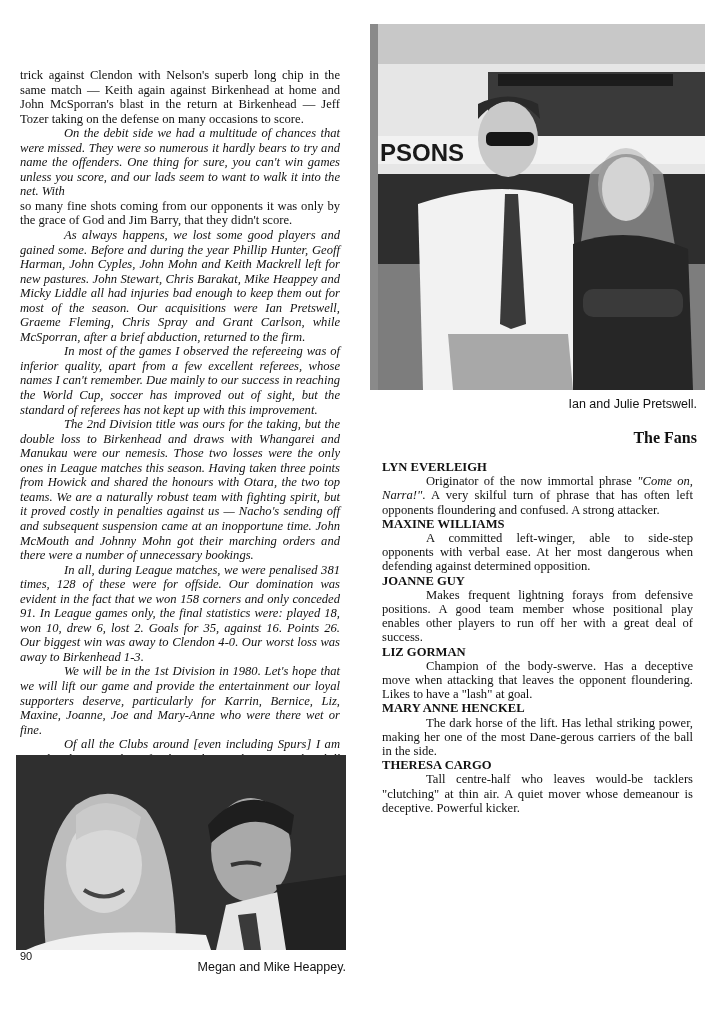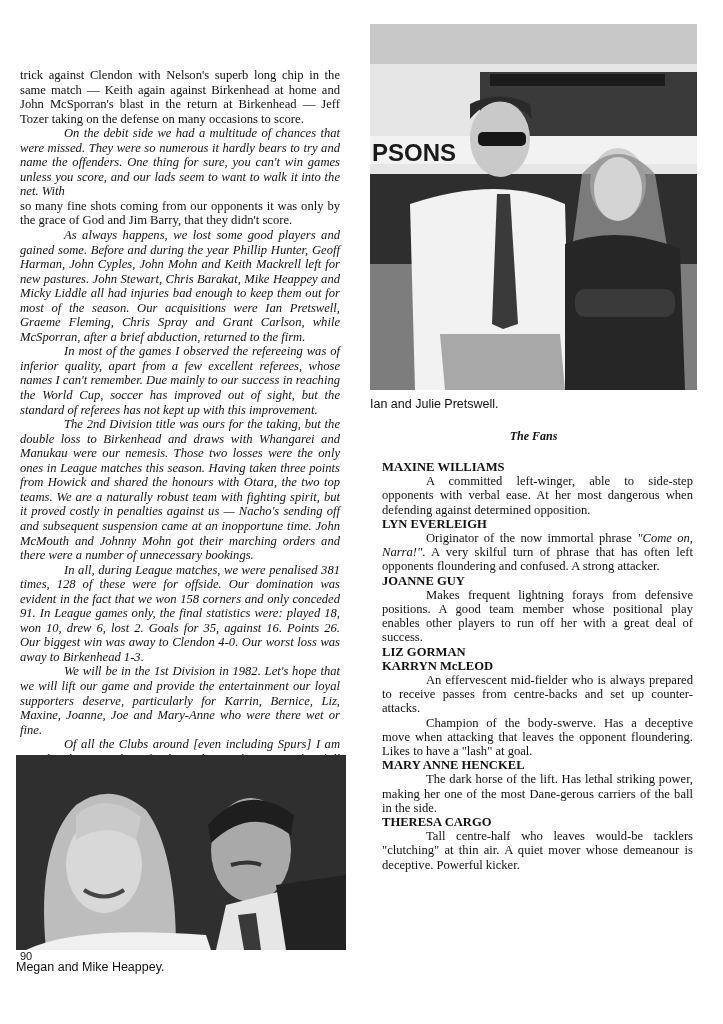--- a/index.html
+++ b/index.html
@@ -11,32 +11,32 @@
     position: absolute; left: 20px; top: 24px; width: 320px;
     font-size: 12.6px; line-height: 14.55px; text-align: justify; margin-top: 44px;
   }
   .left-col p { margin: 0; }
   .left-col p.indent { text-indent: 44px; font-style: italic; }
 
   .photo {
     position: absolute; background: #5a5a5a; overflow: hidden;
     filter: grayscale(1);
   }
-  .photo-bus { left: 370px; top: 24px; width: 327px; height: 366px; background: #8a8a8a; }
+  .photo-bus { left: 370px; top: 24px; width: 327px; height: 366px; background: #8a8a8a; padding-left: 8px; }
   .photo-couple { left: 16px; top: 755px; width: 330px; height: 195px; background: #3a3a3a; }
 
   .caption {
-    position: absolute; text-align: left; font-size: 12.5px; color: #111;
+    position: absolute; text-align: right; font-size: 12.5px; color: #111;
   }
   .caption-bus { left: 370px; top: 397px; width: 327px; }
   .caption-couple { left: 16px; top: 960px; width: 330px; }
 
   .fans-title {
-    position: absolute; left: 370px; top: 429px; width: 327px; text-align: center;
-    font-size: 12px; font-weight: bold; font-style: italic;
+    position: absolute; left: 370px; top: 429px; width: 327px; text-align: right;
+    font-size: 16px; font-weight: bold;
   }
   .fans-list {
     position: absolute; left: 382px; top: 460px; width: 311px;
     font-size: 12.6px; line-height: 14.2px; text-align: justify;
   }
   .fan-name { font-weight: bold; margin: 0; }
   .fan-desc { margin: 0; text-indent: 44px; }
   .fan-desc em { font-style: italic; }
 
   .page-number { position: absolute; left: 20px; top: 950px; font-size: 11px; }
@@ -45,21 +45,21 @@
 <body>
 
 <div class="left-col serif">
   <p>trick against Clendon with Nelson's superb long chip in the same match — Keith again against Birkenhead at home and John McSporran's blast in the return at Birkenhead — Jeff Tozer taking on the defense on many occasions to score.</p>
   <p class="indent">On the debit side we had a multitude of chances that were missed. They were so numerous it hardly bears to try and name the offenders. One thing for sure, you can't win games unless you score, and our lads seem to want to walk it into the net. With</p>
   <p>so many fine shots coming from our opponents it was only by the grace of God and Jim Barry, that they didn't score.</p>
   <p class="indent">As always happens, we lost some good players and gained some. Before and during the year Phillip Hunter, Geoff Harman, John Cyples, John Mohn and Keith Mackrell left for new pastures. John Stewart, Chris Barakat, Mike Heappey and Micky Liddle all had injuries bad enough to keep them out for most of the season. Our acquisitions were Ian Pretswell, Graeme Fleming, Chris Spray and Grant Carlson, while McSporran, after a brief abduction, returned to the firm.</p>
   <p class="indent">In most of the games I observed the refereeing was of inferior quality, apart from a few excellent referees, whose names I can't remember. Due mainly to our success in reaching the World Cup, soccer has improved out of sight, but the standard of referees has not kept up with this improvement.</p>
   <p class="indent">The 2nd Division title was ours for the taking, but the double loss to Birkenhead and draws with Whangarei and Manukau were our nemesis. Those two losses were the only ones in League matches this season. Having taken three points from Howick and shared the honours with Otara, the two top teams. We are a naturally robust team with fighting spirit, but it proved costly in penalties against us — Nacho's sending off and subsequent suspension came at an inopportune time. John McMouth and Johnny Mohn got their marching orders and there were a number of unnecessary bookings.</p>
   <p class="indent">In all, during League matches, we were penalised 381 times, 128 of these were for offside. Our domination was evident in the fact that we won 158 corners and only conceded 91. In League games only, the final statistics were: played 18, won 10, drew 6, lost 2. Goals for 35, against 16. Points 26. Our biggest win was away to Clendon 4-0. Our worst loss was away to Birkenhead 1-3.</p>
-  <p class="indent">We will be in the 1st Division in 1982. Let's hope that we will lift our game and provide the entertainment our loyal supporters deserve, particularly for Karrin, Bernice, Liz, Maxine, Joanne, Joe and Mary-Anne who were there wet or fine.</p>
+  <p class="indent">We will be in the 1st Division in 1980. Let's hope that we will lift our game and provide the entertainment our loyal supporters deserve, particularly for Karrin, Bernice, Liz, Maxine, Joanne, Joe and Mary-Anne who were there wet or fine.</p>
   <p class="indent">Of all the Clubs around [even including Spurs] I am proud to be a member of "The Mohn Machine". As Churchill was moved to say -"Never has so much been owed by so many to so few". Amen!</p>
 </div>
 
 <div class="photo photo-bus">
   <svg width="327" height="366" viewBox="0 0 327 366">
     <rect x="0" y="0" width="327" height="366" fill="#9c9c9c"></rect>
     <rect x="0" y="0" width="327" height="40" fill="#c8c8c8"></rect>
     <rect x="0" y="40" width="327" height="115" fill="#e6e6e6"></rect>
     <rect x="110" y="48" width="217" height="70" fill="#3a3a3a"></rect>
     <rect x="120" y="50" width="60" height="12" fill="#1c1c1c"></rect>
@@ -81,39 +81,35 @@
     <ellipse cx="248" cy="165" rx="24" ry="32" fill="#d4d4d4"></ellipse>
     <path d="M195 220 Q250 200 310 225 L315 366 L195 366 Z" fill="#262626"></path>
     <rect x="205" y="265" width="100" height="28" rx="10" fill="#3a3a3a"></rect>
   </svg>
 </div>
 <div class="caption caption-bus sans">Ian and Julie Pretswell.</div>
 
 <div class="fans-title serif">The Fans</div>
 <div class="fans-list serif">
   <div>
+    <p class="fan-name">LYN EVERLEIGH</p>
+    <p class="fan-desc"><span>Originator of the now immortal phrase </span><em>"Come on, Narra!"</em><span>. A very skilful turn of phrase that has often left opponents floundering and confused. A strong attacker.</span></p>
+  </div>
+  <div>
     <p class="fan-name">MAXINE WILLIAMS</p>
     <p class="fan-desc">A committed left-winger, able to side-step opponents with verbal ease. At her most dangerous when defending against determined opposition.</p>
-  </div>
-  <div>
-    <p class="fan-name">LYN EVERLEIGH</p>
-    <p class="fan-desc"><span>Originator of the now immortal phrase </span><em>"Come on, Narra!"</em><span>. A very skilful turn of phrase that has often left opponents floundering and confused. A strong attacker.</span></p>
   </div>
   <div>
     <p class="fan-name">JOANNE GUY</p>
     <p class="fan-desc">Makes frequent lightning forays from defensive positions. A good team member whose positional play enables other players to run off her with a great deal of success.</p>
   </div>
   <div>
     <p class="fan-name">LIZ GORMAN</p>
   </div>
   <div>
-  </div>
-  <div>
-    <p class="fan-name">KARRYN McLEOD</p>
-    <p class="fan-desc">An effervescent mid-fielder who is always prepared to receive passes from centre-backs and set up counter-attacks.</p>
   </div>
   <div>
     <p class="fan-desc">Champion of the body-swerve. Has a deceptive move when attacking that leaves the opponent floundering. Likes to have a "lash" at goal.</p>
   </div>
   <div>
     <p class="fan-name">MARY ANNE HENCKEL</p>
     <p class="fan-desc">The dark horse of the lift. Has lethal striking power, making her one of the most Dane-gerous carriers of the ball in the side.</p>
   </div>
   <div>
     <p class="fan-name">THERESA CARGO</p>

